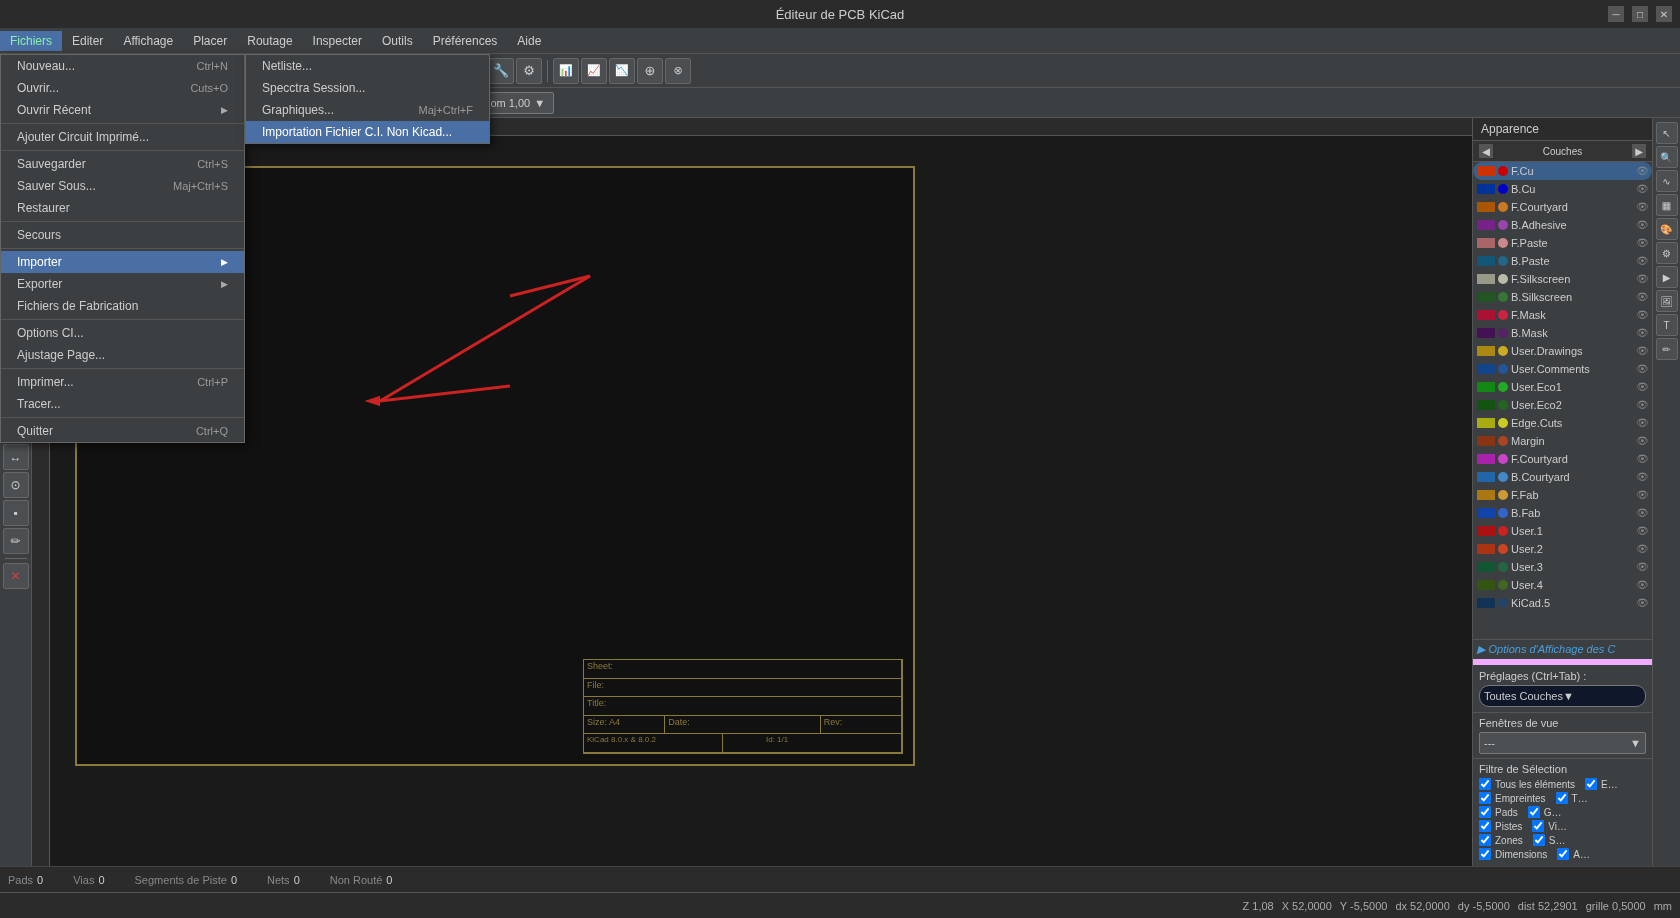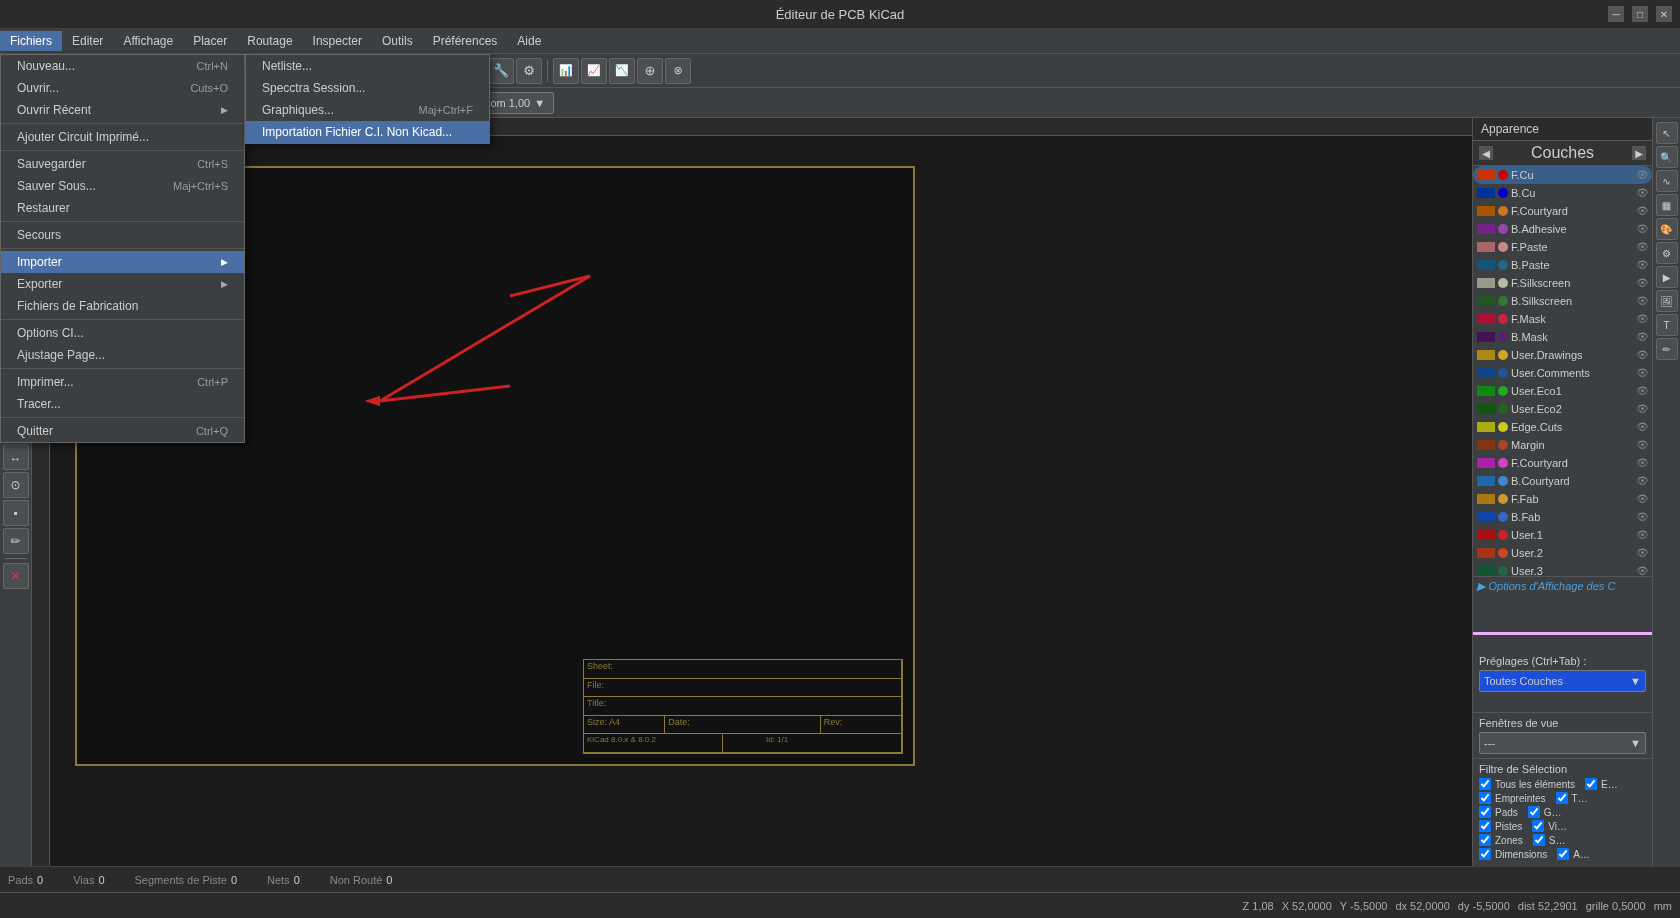--- a/index.html
+++ b/index.html
@@ -53,21 +53,21 @@
       border-bottom: 1px solid #555;
     }
     .menu-item {
       padding: 3px 10px;
       cursor: pointer;
       color: #ccc;
       font-size: 12px;
     }
     .menu-item:hover, .menu-item.active {
       background: #4a6fa5;
-      color: #ffffff;
+      color: #86efac;
     }
     .menu-item.active {
       background: #4a6fa5;
     }
 
     
     #toolbar {
       height: 34px;
       background: #3c3f41;
       display: flex;
@@ -277,21 +277,21 @@
       height: 14px;
       background: #555;
       border: none;
       color: #ccc;
       cursor: pointer;
       font-size: 10px;
       display: flex;
       align-items: center;
       justify-content: center;
     }
-    #layers-title { font-size: 16px; color: #ccc; }
+    #layers-title { font-size: 10px; color: #ccc; }
 
     .layer-row {
       display: flex;
       align-items: center;
       padding: 1px 4px;
       height: 18px;
       cursor: pointer;
       gap: 3px;
     }
     .layer-row.selected { background: #3a5f8a; border-radius: 9px; }
@@ -330,42 +330,40 @@
     #options-display {
       padding: 3px 4px;
       font-size: 11px;
       color: #4a9edd;
       cursor: pointer;
       border-top: 1px solid #555;
       font-style: italic;
     }
 
     #presets-section {
-      padding: 20px 6px;
-      border-top: 3px solid #f0abfc;
-      margin-top: 36px;
+      padding: 5px 6px;
+      border-top: 6px solid #f0abfc;
     }
     #presets-label {
       font-size: 11px;
       color: #ccc;
       margin-bottom: 3px;
     }
     #presets-dropdown {
       width: 100%;
       height: 22px;
-      background: #1d4ed8;
+      background: #0f172a;
       border: 1px solid #777;
       color: #ccc;
       font-size: 11px;
       display: flex;
       align-items: center;
-      justify-content: space-between;
       padding: 0 4px;
       cursor: pointer;
-      border-radius: 2px;
+      border-radius: 10px;
     }
 
     #fenetre-section {
       padding: 4px 6px;
       border-top: 1px solid #555;
     }
     #fenetre-label { font-size: 11px; color: #ccc; margin-bottom: 3px; }
     #fenetre-dropdown {
       width: 100%;
       height: 22px;

